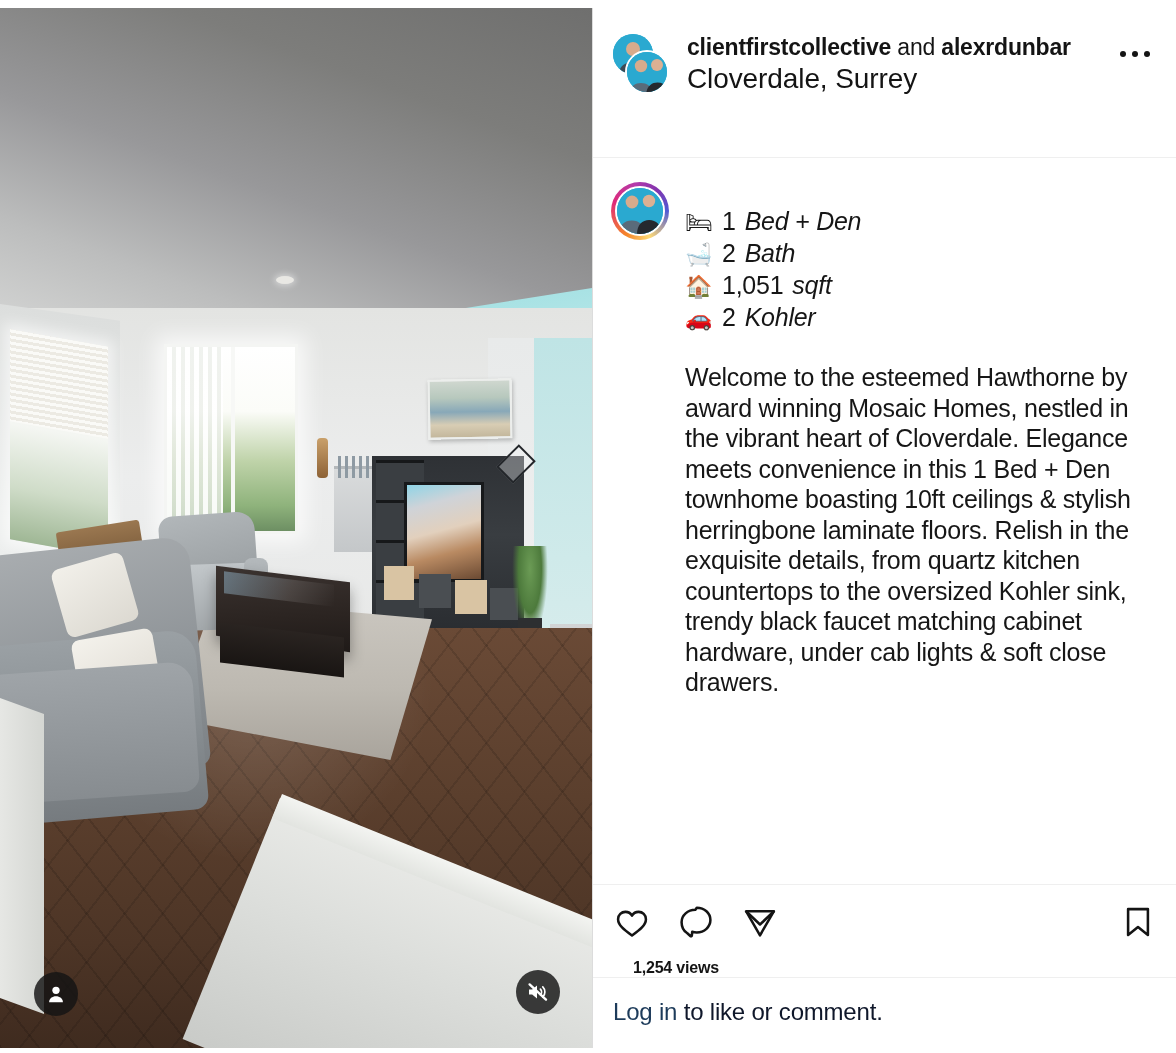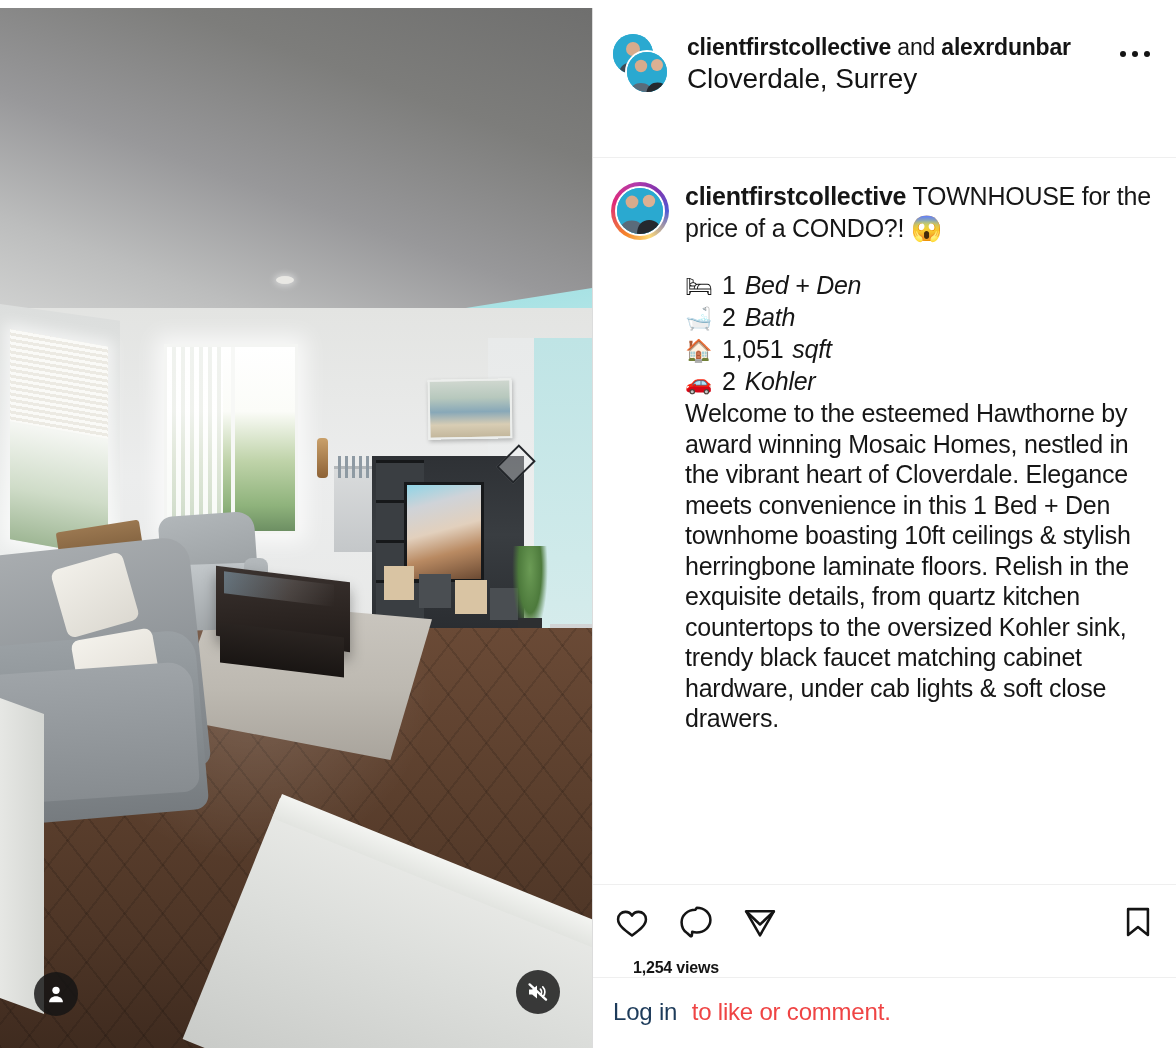--- a/index.html
+++ b/index.html
@@ -315,20 +315,21 @@
   .caption-text b { font-weight: 700; }
   .spec-list { margin-top: 26px; }
   .spec-row {
     font-size: 25px; line-height: 31px; color: #161616; letter-spacing: -.25px;
     display: flex; align-items: baseline; gap: 9px;
   }
   .spec-emoji { font-size: 22px; width: 28px; display: inline-block; }
   .spec-val { font-style: normal; }
   .spec-label { font-style: italic; }
   .desc {
+    margin-top: 28px;
     font-size: 25px; line-height: 30.5px; color: #161616; letter-spacing: -.25px;
   }
 
   
   .actions {
     border-top: 1px solid #efefef;
     padding: 18px 20px 0 20px;
   }
   .action-row { display: flex; align-items: center; }
   .action-left { display: flex; gap: 26px; align-items: center; }
@@ -342,21 +343,21 @@
   .date {
     font-size: 17px; color: #8e8e8e; letter-spacing: .4px;
     margin: 6px 0 16px 20px;
   }
   .login-bar {
     border-top: 1px solid #efefef;
     padding: 20px 20px 22px 20px;
     font-size: 24px; letter-spacing: -.2px;
   }
   .login-link { color: #1d3b5a; font-weight: 400; cursor: pointer; }
-  .login-rest { color: #ef4444; margin-left: 8px; }
+  .login-rest { color: #0f172a; }
 </style>
 </head>
 <body>
 
 <div class="page">
 
   <div class="media">
     <div class="photo">
       <div class="ceiling"></div>
       <div class="ceiling-light"></div>
@@ -466,21 +467,20 @@
               <circle cx="15" cy="14" r="6.4" fill="#d8ab8c"></circle>
               <circle cx="32" cy="13" r="6.2" fill="#dcb093"></circle>
               <path d="M2 46c0-9 5.5-13.6 12.8-13.6S27.6 37 27.6 46z" fill="#5a6b7a"></path>
               <path d="M20 46c0-9.2 5.3-14 12.2-14S44.4 36.8 44.4 46z" fill="#25292e"></path>
             </svg>
           </div>
         </div>
       </div>
 
       <div class="caption-body">
-        <div class="caption-text"><b>clientfirstcollective</b><span> TOWNHOUSE for the price of a CONDO?! 😱</span></div>
 
         <div class="spec-list">
           <div class="spec-row">
             <span class="spec-emoji">🛏</span>
             <span class="spec-val">1</span>
             <span class="spec-label">Bed + Den</span>
           </div>
           <div class="spec-row">
             <span class="spec-emoji">🛁</span>
             <span class="spec-val">2</span>

